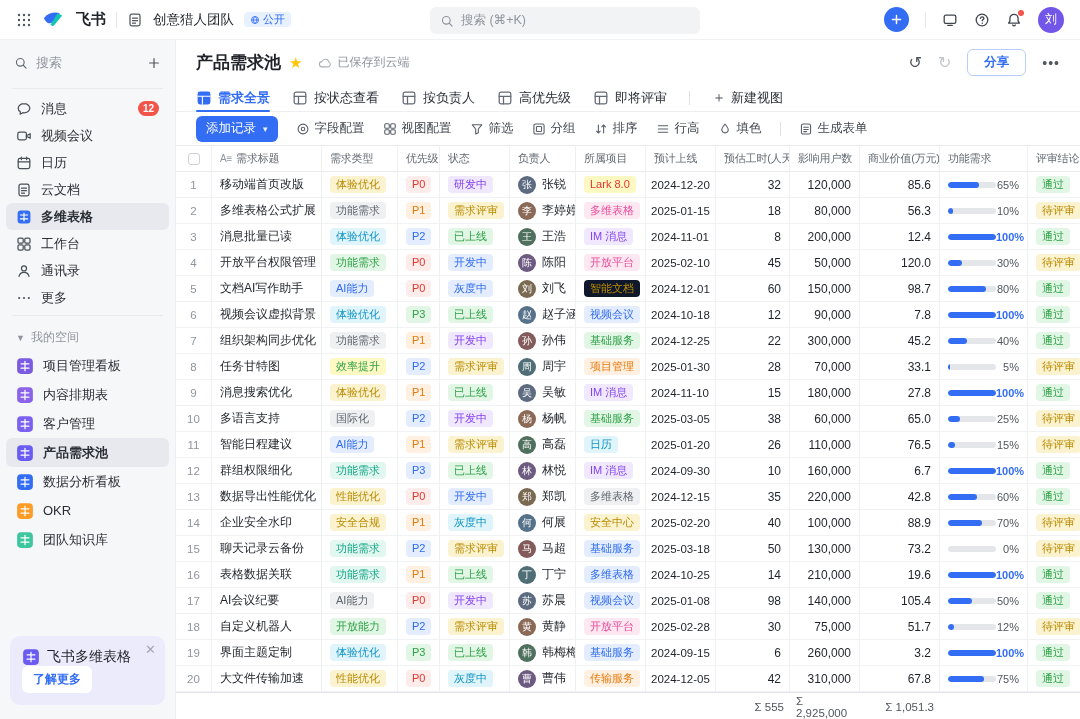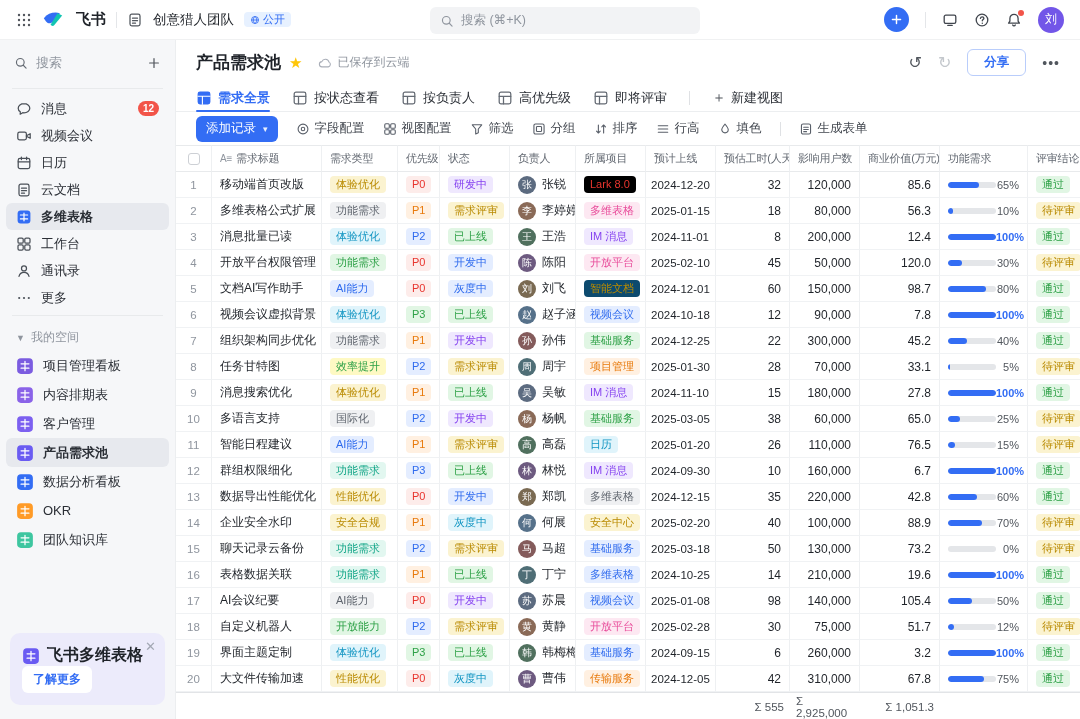--- a/index.html
+++ b/index.html
@@ -46,21 +46,21 @@
           border-radius:9px;padding:0 5px;height:15px;line-height:15px}
   .sb-section{display:flex;align-items:center;gap:6px;color:#8f959e;font-size:12px;padding:7px 16px 5px}
   .tri{font-size:9px;color:#8f959e}
   .space-item{height:29px;display:flex;align-items:center;gap:9px;padding:0 10px;margin:0 6px;
               border-radius:6px;font-size:13px;color:#2b2f36}
   .space-item.active{background:#e7e9ee;font-weight:600}
   .space-ic{width:18px;height:18px;flex:none}
   .space-ic svg{width:18px;height:18px;display:block}
   .promo{margin:auto 10px 4px;background:#ecebfb;border-radius:10px;padding:12px 12px 12px;position:relative}
   .promo-close{position:absolute;top:6px;right:9px;color:#a2a7b3;font-size:13px}
-  .promo-head{display:flex;align-items:center;gap:7px;font-size:16px;font-weight:700}
+  .promo-head{display:flex;align-items:center;gap:7px;font-size:14px;font-weight:400}
   .promo-desc{font-size:11.5px;color:#646a73;margin:7px 0 9px}
   .promo-btn{display:inline-block;background:#fff;color:#336df4;font-size:12px;font-weight:600;
              border-radius:6px;padding:5px 11px}
   
   .main{width:904px;display:flex;flex-direction:column}
   .doc-header{height:45px;display:flex;align-items:center;padding:0 20px;gap:8px}
   .doc-title{font-size:17px;font-weight:700}
   .star{color:#ffc60a;font-size:15px}
   .saved{color:#8f959e;font-size:12px;display:flex;align-items:center;gap:5px;margin-left:8px}
   .saved .ic{color:#a9aeb8}
@@ -548,21 +548,21 @@
               <span class="tag" style="background:#fdecea;color:#e8352e">P0</span>
             </div>
     <div class="tc">
               <span class="tag" style="background:#efe8fe;color:#8541f0">研发中</span>
             </div>
     <div class="tc">
               <span class="avatar" style="background:#5c6b80">张</span>
               <span class="oname">张锐</span>
             </div>
     <div class="tc">
-              <span class="tag" style="background:#000000;color:#e8352e">Lark 8.0</span>
+              <span class="tag" style="background:#fef9c3;color:#e8352e">Lark 8.0</span>
             </div>
     <div class="tc date">2024-12-20</div>
     <div class="tc right">32</div>
     <div class="tc right">120,000</div>
     <div class="tc right">85.6</div>
     <div class="tc prog">
               <span class="pbar">
                 <span class="pfill" style="width:65%"></span>
               </span>
               <span class="pct">65%</span>
@@ -680,21 +680,21 @@
               <span class="tag" style="background:#fdecea;color:#e8352e">P0</span>
             </div>
     <div class="tc">
               <span class="tag" style="background:#e4edff;color:#2f6bee">灰度中</span>
             </div>
     <div class="tc">
               <span class="avatar" style="background:#7a6a52">刘</span>
               <span class="oname">刘飞</span>
             </div>
     <div class="tc">
-              <span class="tag" style="background:#0c4a6e;color:#b98a00">智能文档</span>
+              <span class="tag" style="background:#0f172a;color:#b98a00">智能文档</span>
             </div>
     <div class="tc date">2024-12-01</div>
     <div class="tc right">60</div>
     <div class="tc right">150,000</div>
     <div class="tc right">98.7</div>
     <div class="tc prog">
               <span class="pbar">
                 <span class="pfill" style="width:80%"></span>
               </span>
               <span class="pct">80%</span>

